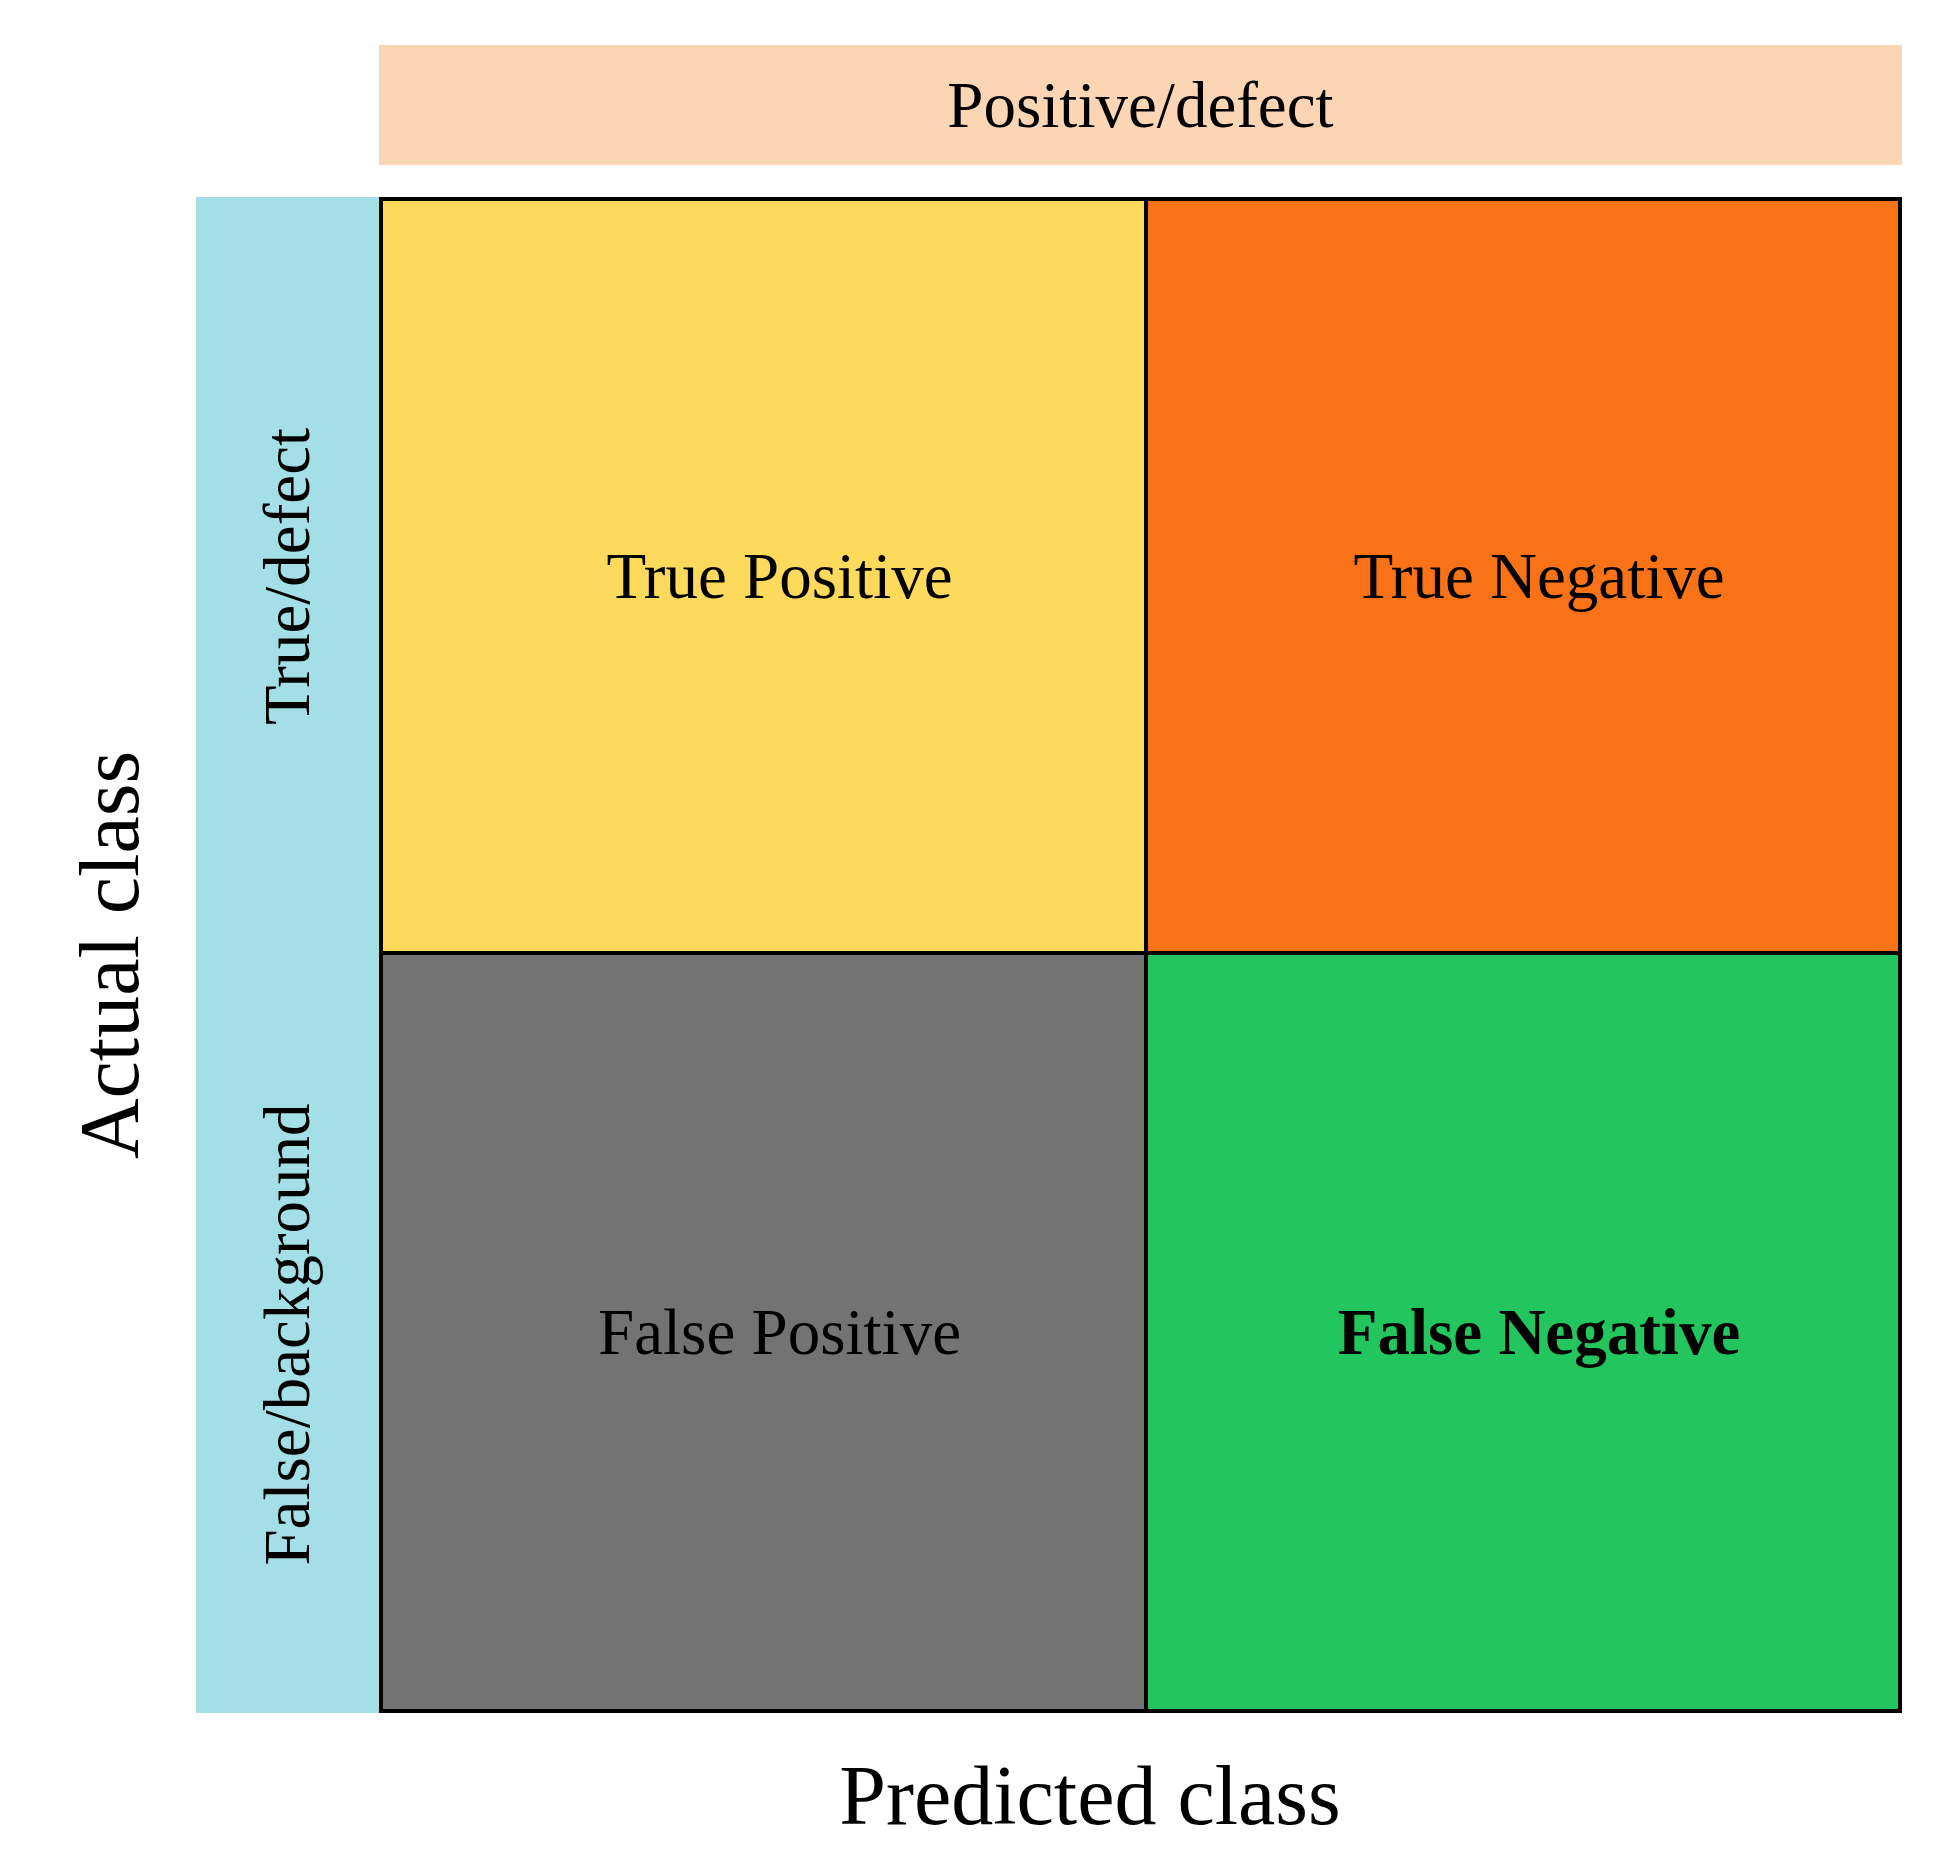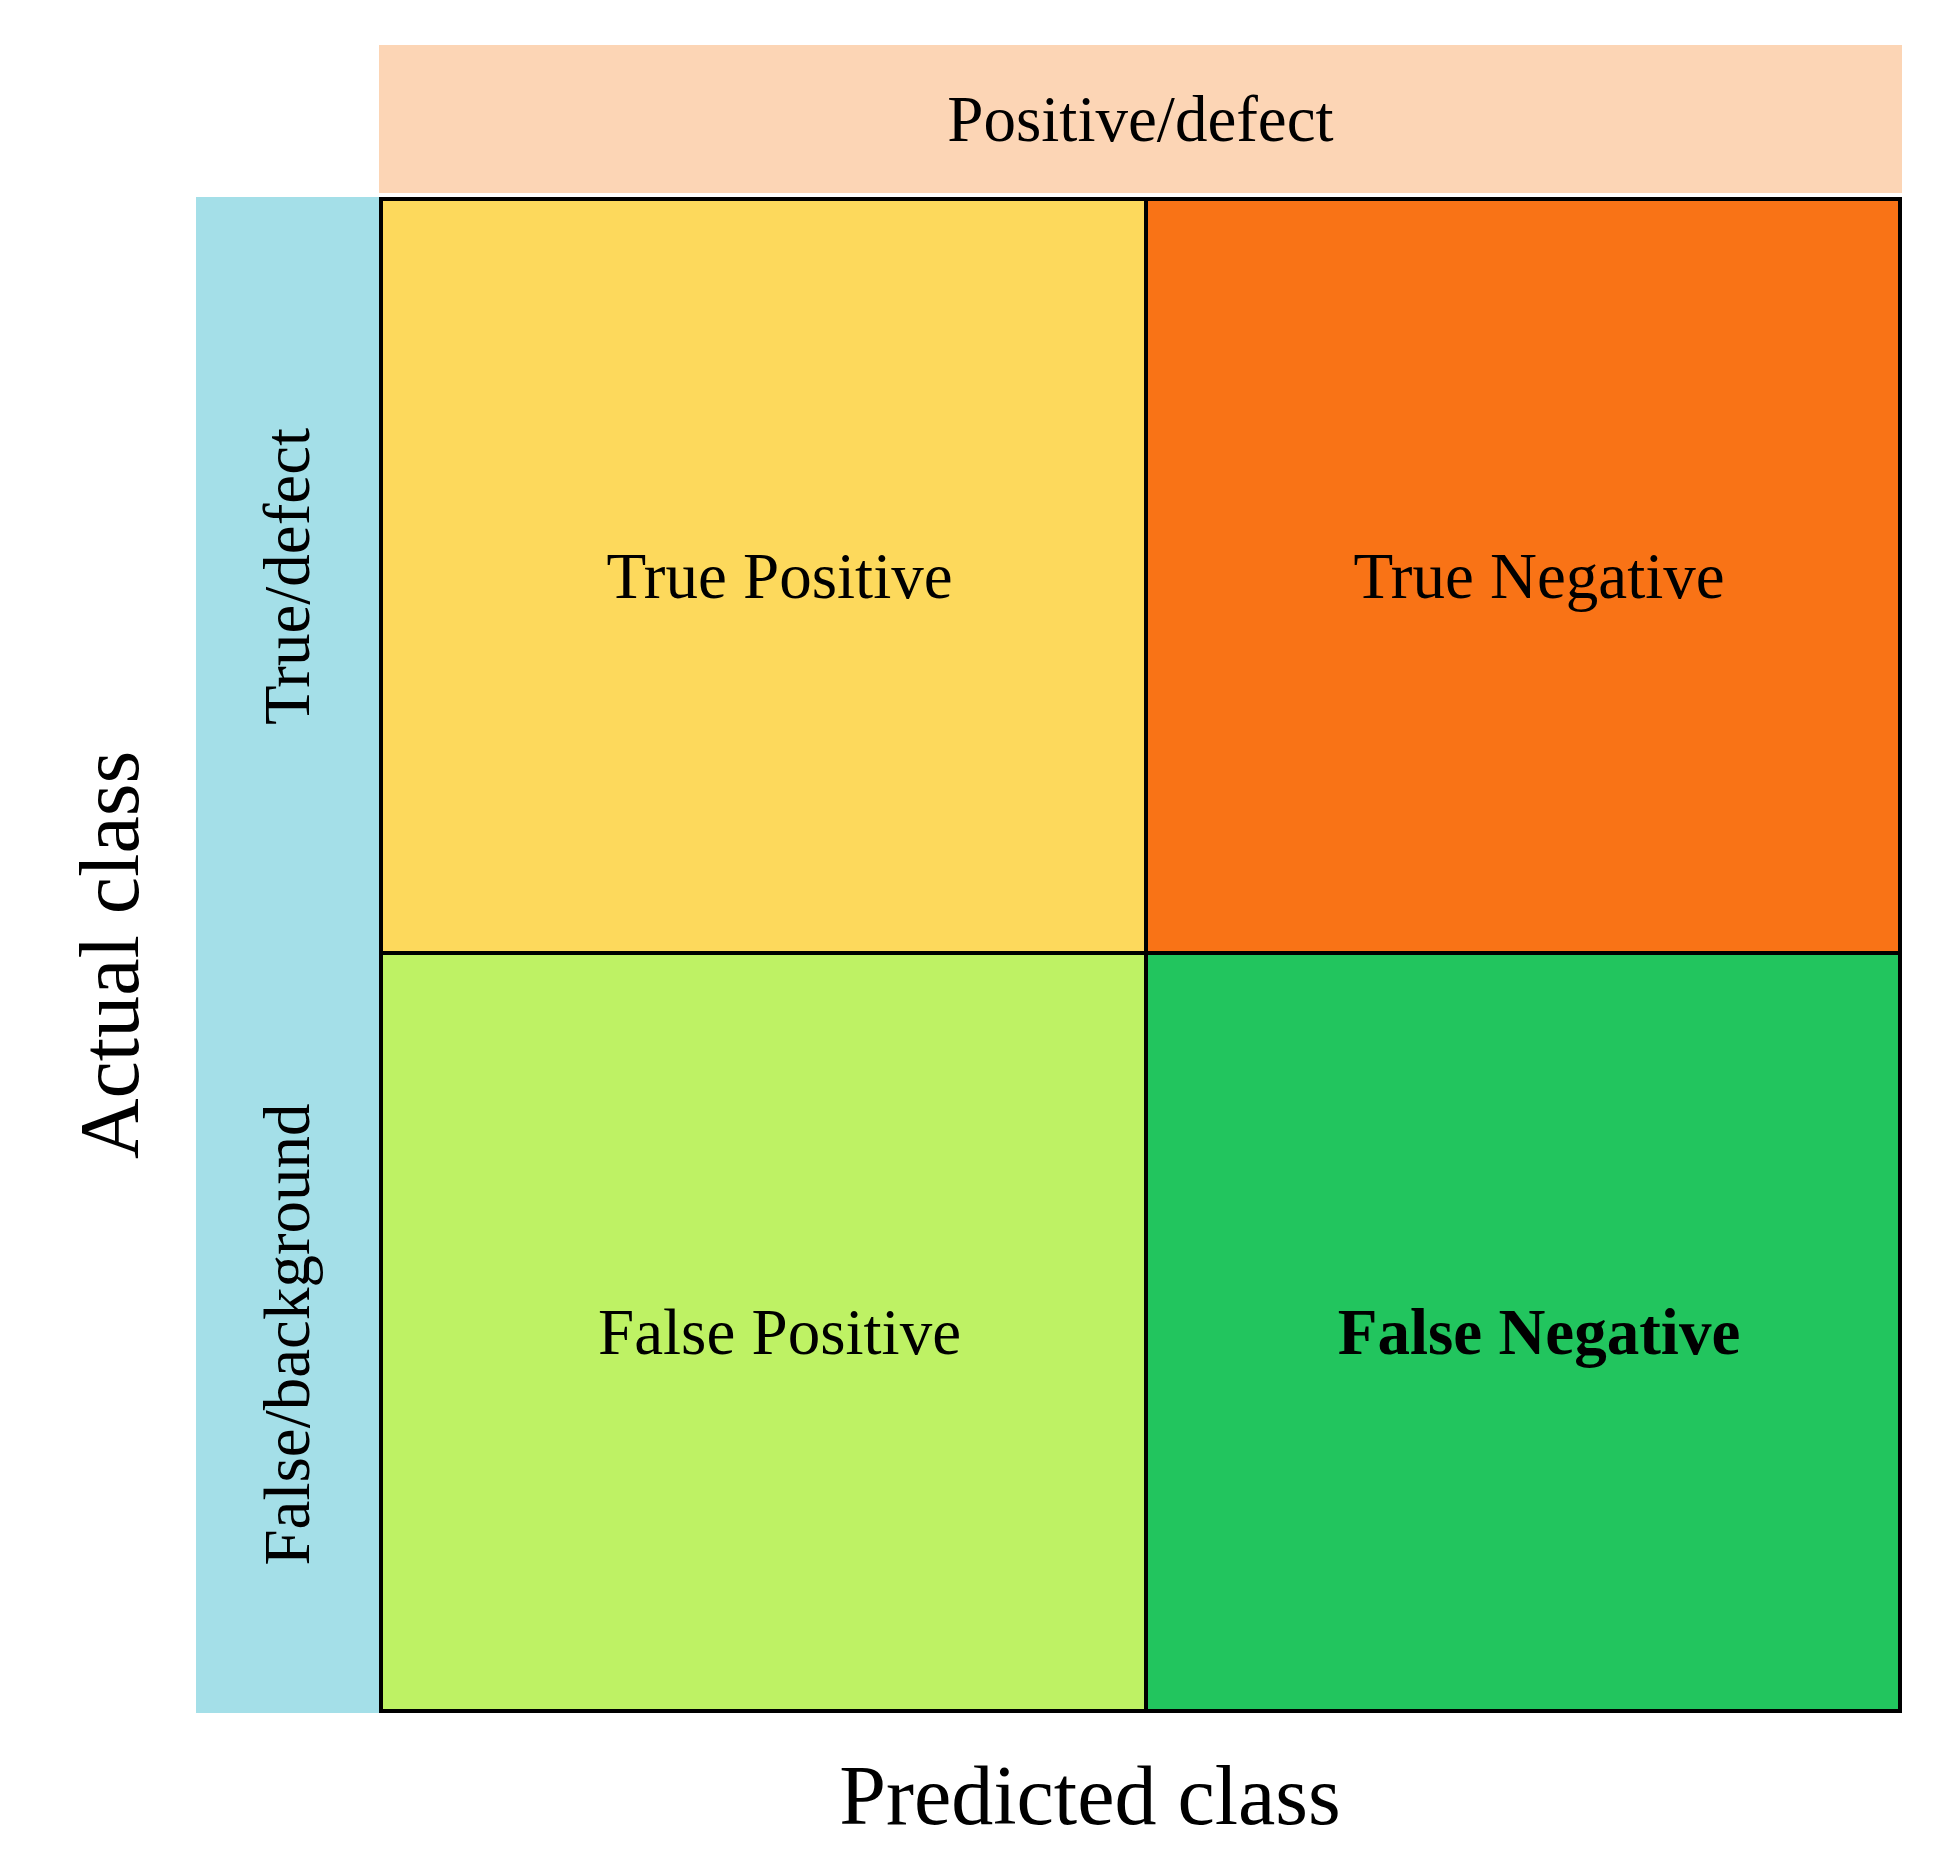--- a/index.html
+++ b/index.html
@@ -16,21 +16,21 @@
     color: #000000;
     overflow: hidden;
   }
 
   
   .col-header {
     position: absolute;
     left: 379px;
     top: 45px;
     width: 1523px;
-    height: 148px;
+    height: 120px;
     display: flex;
   }
   .col-header-cell {
     flex: 1 1 50%;
     display: flex;
     align-items: center;
     justify-content: center;
     font-size: 65px;
     white-space: nowrap;
   }
@@ -119,21 +119,21 @@
     </div>
   </div>
 
   <div class="grid">
     <div class="cell cell-tl" style="background: rgb(253, 217, 92);">
       <span>True Positive</span>
     </div>
     <div class="cell cell-tr" style="background: #f97316;">
       <span>True Negative</span>
     </div>
-    <div class="cell cell-bl" style="background: #bef264;">
+    <div class="cell cell-bl" style="background: #737373;">
       <span>False Positive</span>
     </div>
     <div class="cell" style="background: #22c55e; font-weight: bold;">
       <span>False Negative</span>
     </div>
   </div>
 
   <div class="y-axis-label">Actual class</div>
   <div class="x-axis-label">Predicted class</div>
 

